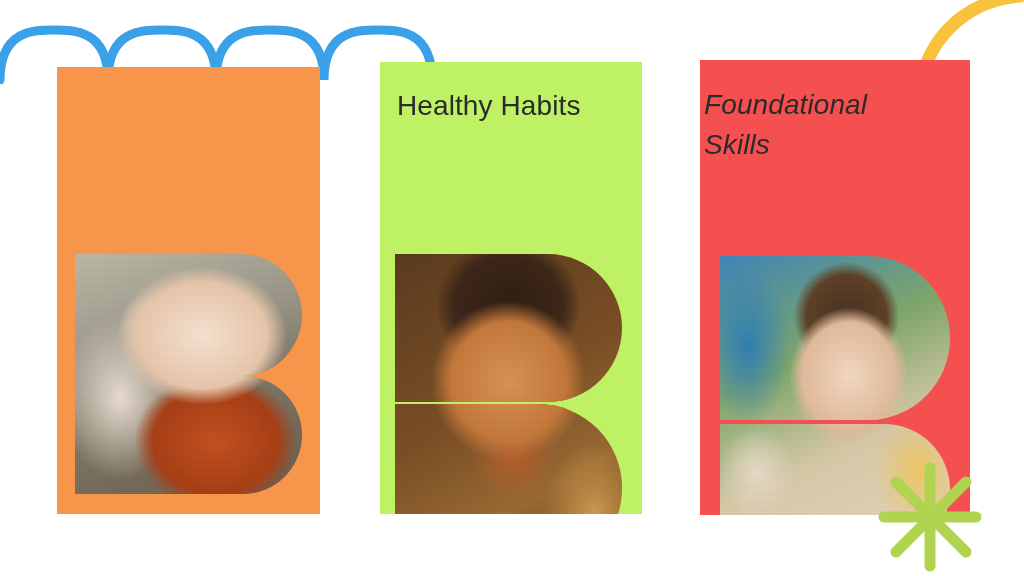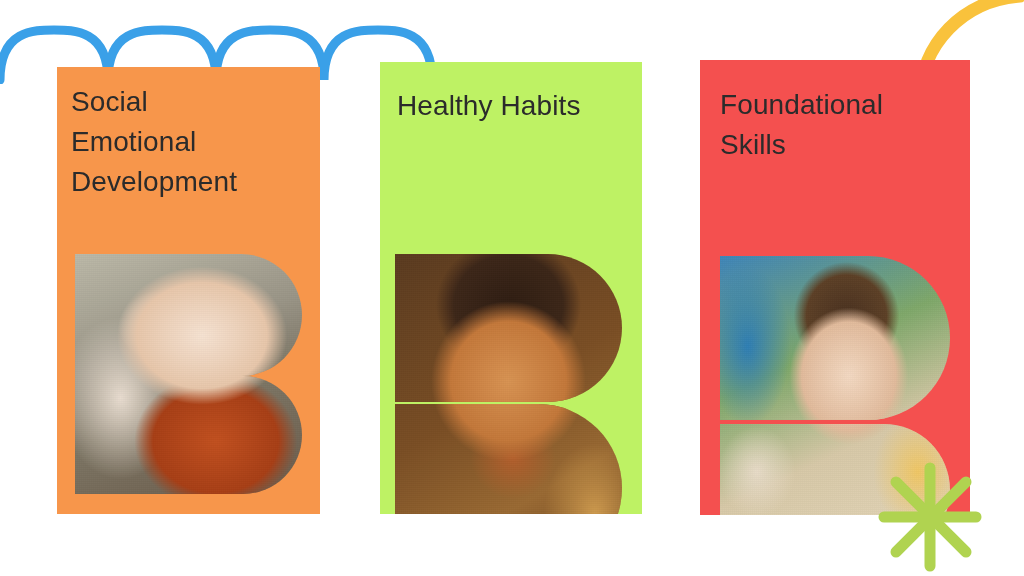--- a/index.html
+++ b/index.html
@@ -137,23 +137,20 @@
     <path d="M4,76 C4,26 38,26 58,26 C78,26 112,26 112,76 C112,26 146,26 166,26
              C186,26 220,26 220,76 C220,26 254,26 274,26 C294,26 328,26 328,76
              C328,26 362,26 382,26 C402,26 436,26 436,76" fill="none" stroke="#3aa0e8" stroke-width="9" stroke-linecap="round"></path>
   </svg>
 
   <svg class="arc" viewBox="0 0 130 170" preserveAspectRatio="none">
     <path d="M118,4 C62,8 18,52 18,108 C18,132 26,150 40,164" fill="none" stroke="#f9c23c" stroke-width="13" stroke-linecap="round"></path>
   </svg>
 
   <div class="card" style="left:57px; top:67px; width:263px; height:447px; background:#f7964b;">
-    <div class="card-title" style="left:14px; top:15px; width:240px;">Social
-Emotional
-Development</div>
 
     <div class="photo-wrap" style="left:18px; top:187px; width:227px; height:240px;">
       <div class="photo-top" style="height:122px; border-radius:0 110px 110px 0;">
         <div class="ph ph1" style="height:240px;"></div>
         <div class="grain"></div>
       </div>
       <div class="photo-bot" style="height:118px; border-radius:0 108px 108px 0;">
         <div class="ph ph1" style="height:240px; top:-122px;"></div>
         <div class="grain"></div>
       </div>
@@ -169,21 +166,21 @@
         <div class="grain"></div>
       </div>
       <div class="photo-bot" style="height:168px; border-radius:0 112px 112px 0;">
         <div class="ph ph2" style="height:318px; top:-150px;"></div>
         <div class="grain"></div>
       </div>
     </div>
   </div>
 
   <div class="card" style="left:700px; top:60px; width:270px; height:455px; background:#f4504f;">
-    <div class="card-title" style="left:20px; top:25px; width:250px;">Foundational
+    <div class="card-title" style="left:4px; top:25px; width:250px;font-style:italic;">Foundational
 Skills</div>
 
     <div class="photo-wrap" style="left:20px; top:196px; width:230px; height:300px;">
       <div class="photo-top" style="height:164px; border-radius:0 114px 114px 0;">
         <div class="ph ph3" style="height:300px;"></div>
         <div class="grain"></div>
       </div>
       <div class="photo-bot" style="height:132px; border-radius:0 114px 114px 0;">
         <div class="ph ph3" style="height:300px; top:-168px;"></div>
         <div class="grain"></div>

